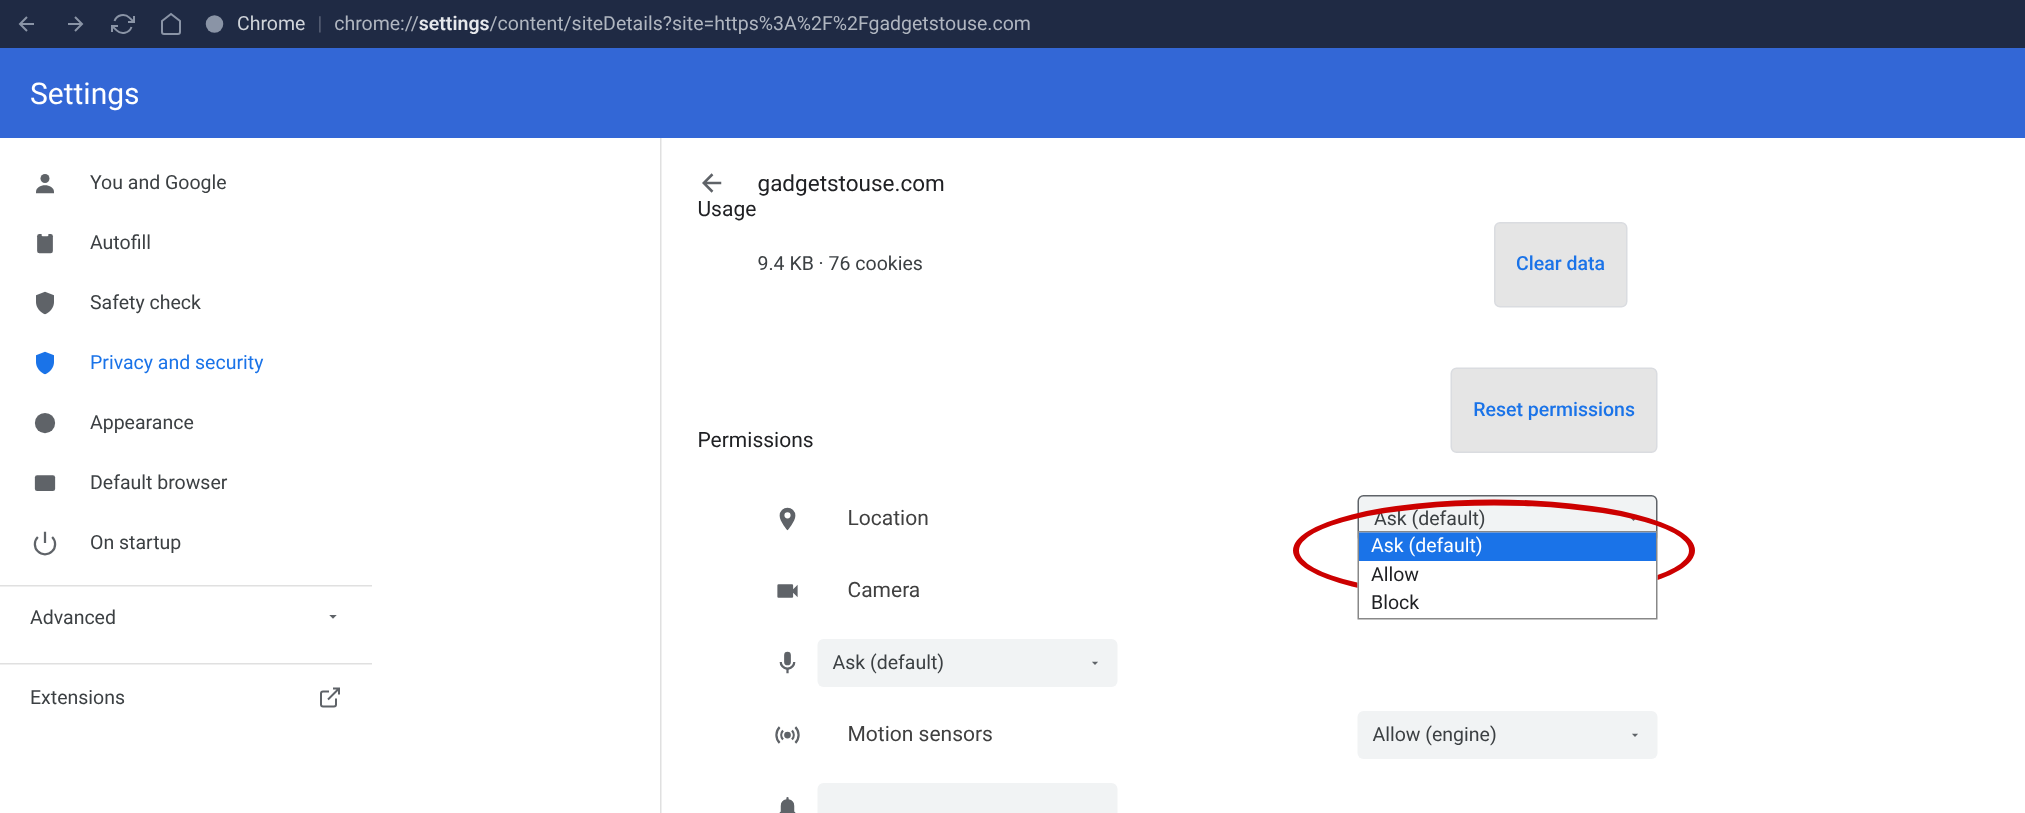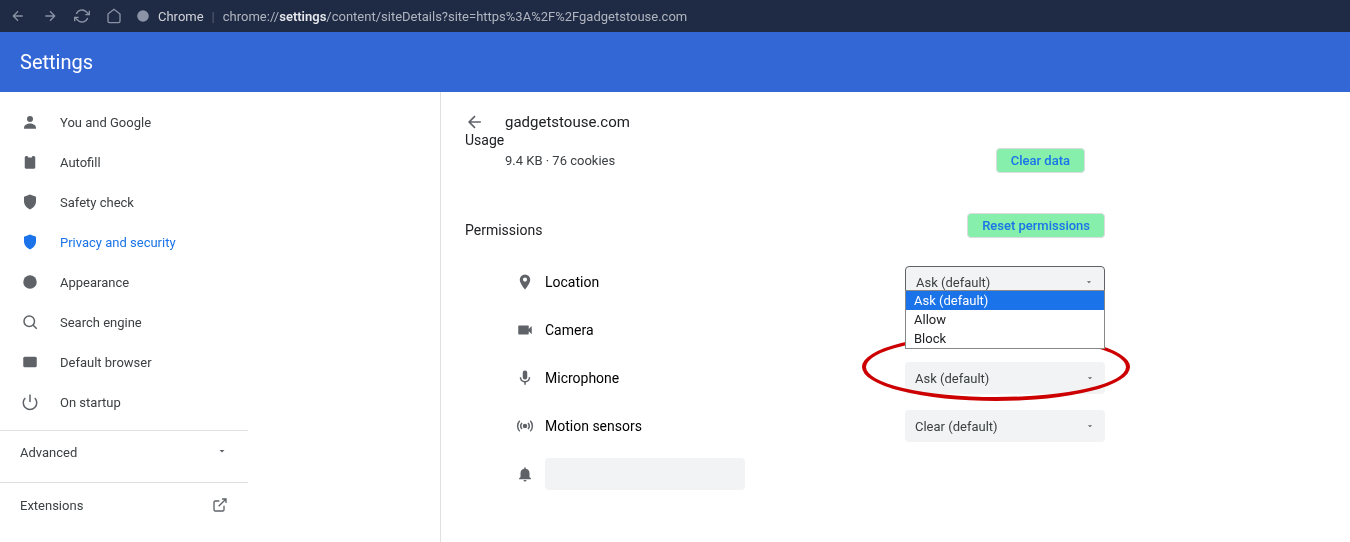--- a/index.html
+++ b/index.html
@@ -35,26 +35,26 @@
 .divider-v { width: 1px; background: #e0e0e0; margin-left: 192px; }
 
 .content { flex: 1; padding: 20px 0 0 24px; position: relative; }
 .page-head { display: flex; align-items: center; gap: 20px; }
 .back-arrow { color: #5f6368; cursor: pointer; }
 .site-name { font-size: 15px; color: #202124; }
 
 .section-label { font-size: 14px; color: #202124; }
 .usage-row { display: flex; align-items: center; justify-content: space-between; padding-left: 40px; padding-right: 20px; width: 640px; margin-bottom: 40px; }
 .usage-text { font-size: 13px; color: #3c4043; }
-.btn-outline { border: 1px solid #dadce0; background: #86efac; color: #1a73e8; font-size: 13px; padding: 4px 14px; border-radius: 4px; cursor: pointer; font-weight: 500; }
+.btn-outline { border: 1px solid #dadce0; background: #e5e5e5; color: #1a73e8; font-size: 13px; padding: 20px 14px; border-radius: 4px; cursor: pointer; font-weight: 500; }
 
 .perm-head { display: flex; align-items: flex-end; justify-content: space-between; width: 640px; margin-bottom: 20px; }
 .perm-row { display: flex; align-items: center; width: 640px; height: 48px; position: relative; }
 .perm-row .picon { width: 40px; display: flex; justify-content: center; color: #5f6368; padding-left: 40px; box-sizing: content-box; }
-.perm-row .plabel { font-size: 14px; color: #000000; flex: 1; }
+.perm-row .plabel { font-size: 14px; color: #404040; margin-left: 20px; flex: 1; }
 .perm-select { width: 200px; height: 32px; background: #f1f3f4; border: none; border-radius: 4px; font-size: 13px; color: #3c4043; padding: 0 10px; display: flex; align-items: center; justify-content: space-between; cursor: pointer; }
 .perm-select.open { border: 1px solid #5f6368; background: #f1f3f4; }
 
 
 .dropdown { position: absolute; right: 0; top: 32px; width: 200px; background: #fff; border: 1px solid #888; z-index: 10; }
 .dropdown .opt { padding: 2px 8px; font-size: 13px; color: #202124; cursor: pointer; }
 .dropdown .opt.sel { background: #1a73e8; color: #fff; }
 
 
 .annot-ellipse { position: absolute; border: 4px solid #c00; border-radius: 50%; width: 268px; height: 68px; left: 862px; top: 333px; pointer-events: none; }
@@ -141,29 +141,20 @@
     <div class="side-item">
       <span class="icon">
           <svg width="18" height="18" viewBox="0 0 24 24" fill="currentColor">
             <circle cx="12" cy="12" r="9"></circle>
           </svg>
         </span>
       <span>Appearance</span>
     </div>
     <div class="side-item">
       <span class="icon">
-          <svg width="18" height="18" viewBox="0 0 24 24" fill="none" stroke="currentColor" stroke-width="2">
-            <circle cx="11" cy="11" r="7"></circle>
-            <path d="M21 21l-5-5"></path>
-          </svg>
-        </span>
-      <span>Search engine</span>
-    </div>
-    <div class="side-item">
-      <span class="icon">
           <svg width="18" height="18" viewBox="0 0 24 24" fill="currentColor">
             <rect x="3" y="5" width="18" height="14" rx="2"></rect>
           </svg>
         </span>
       <span>Default browser</span>
     </div>
     <div class="side-item">
       <span class="icon">
           <svg width="18" height="18" viewBox="0 0 24 24" fill="none" stroke="currentColor" stroke-width="2">
             <path d="M12 2v10M18.36 6.64a9 9 0 1 1-12.73 0"></path>
@@ -243,40 +234,39 @@
       <span class="plabel">Camera</span>
       <div style="width:200px"></div>
     </div>
 
     <div class="perm-row">
       <span class="picon">
           <svg width="18" height="18" viewBox="0 0 24 24" fill="currentColor">
             <path d="M12 14a3 3 0 0 0 3-3V5a3 3 0 0 0-6 0v6a3 3 0 0 0 3 3zm5-3a5 5 0 0 1-10 0H5a7 7 0 0 0 6 6.92V21h2v-3.08A7 7 0 0 0 19 11z"></path>
           </svg>
         </span>
-      <span class="plabel">Microphone</span>
       <div class="perm-select">
         <span>Ask (default)</span>
         <svg width="10" height="10" viewBox="0 0 24 24" fill="#5f6368">
             <path d="M7 10l5 5 5-5z"></path>
           </svg>
       </div>
     </div>
 
     <div class="perm-row">
       <span class="picon">
           <svg width="18" height="18" viewBox="0 0 24 24" fill="none" stroke="currentColor" stroke-width="2">
             <circle cx="12" cy="12" r="2" fill="currentColor"></circle>
             <path d="M7 12a5 5 0 0 1 0 0M5 12a7 7 0 0 1 0 0M17 12a5 5 0 0 0 0 0M19 12a7 7 0 0 0 0 0"></path>
             <path d="M8 8a6 6 0 0 0 0 8M16 8a6 6 0 0 1 0 8M5 5a10 10 0 0 0 0 14M19 5a10 10 0 0 1 0 14"></path>
           </svg>
         </span>
       <span class="plabel">Motion sensors</span>
       <div class="perm-select">
-        <span>Clear (default)</span>
+        <span>Allow (engine)</span>
         <svg width="10" height="10" viewBox="0 0 24 24" fill="#5f6368">
             <path d="M7 10l5 5 5-5z"></path>
           </svg>
       </div>
     </div>
 
     <div class="perm-row">
       <span class="picon">
           <svg width="18" height="18" viewBox="0 0 24 24" fill="currentColor">
             <path d="M12 22a2 2 0 0 0 2-2h-4a2 2 0 0 0 2 2zm6-6V11a6 6 0 0 0-5-5.91V4a1 1 0 0 0-2 0v1.09A6 6 0 0 0 6 11v5l-2 2v1h16v-1z"></path>

